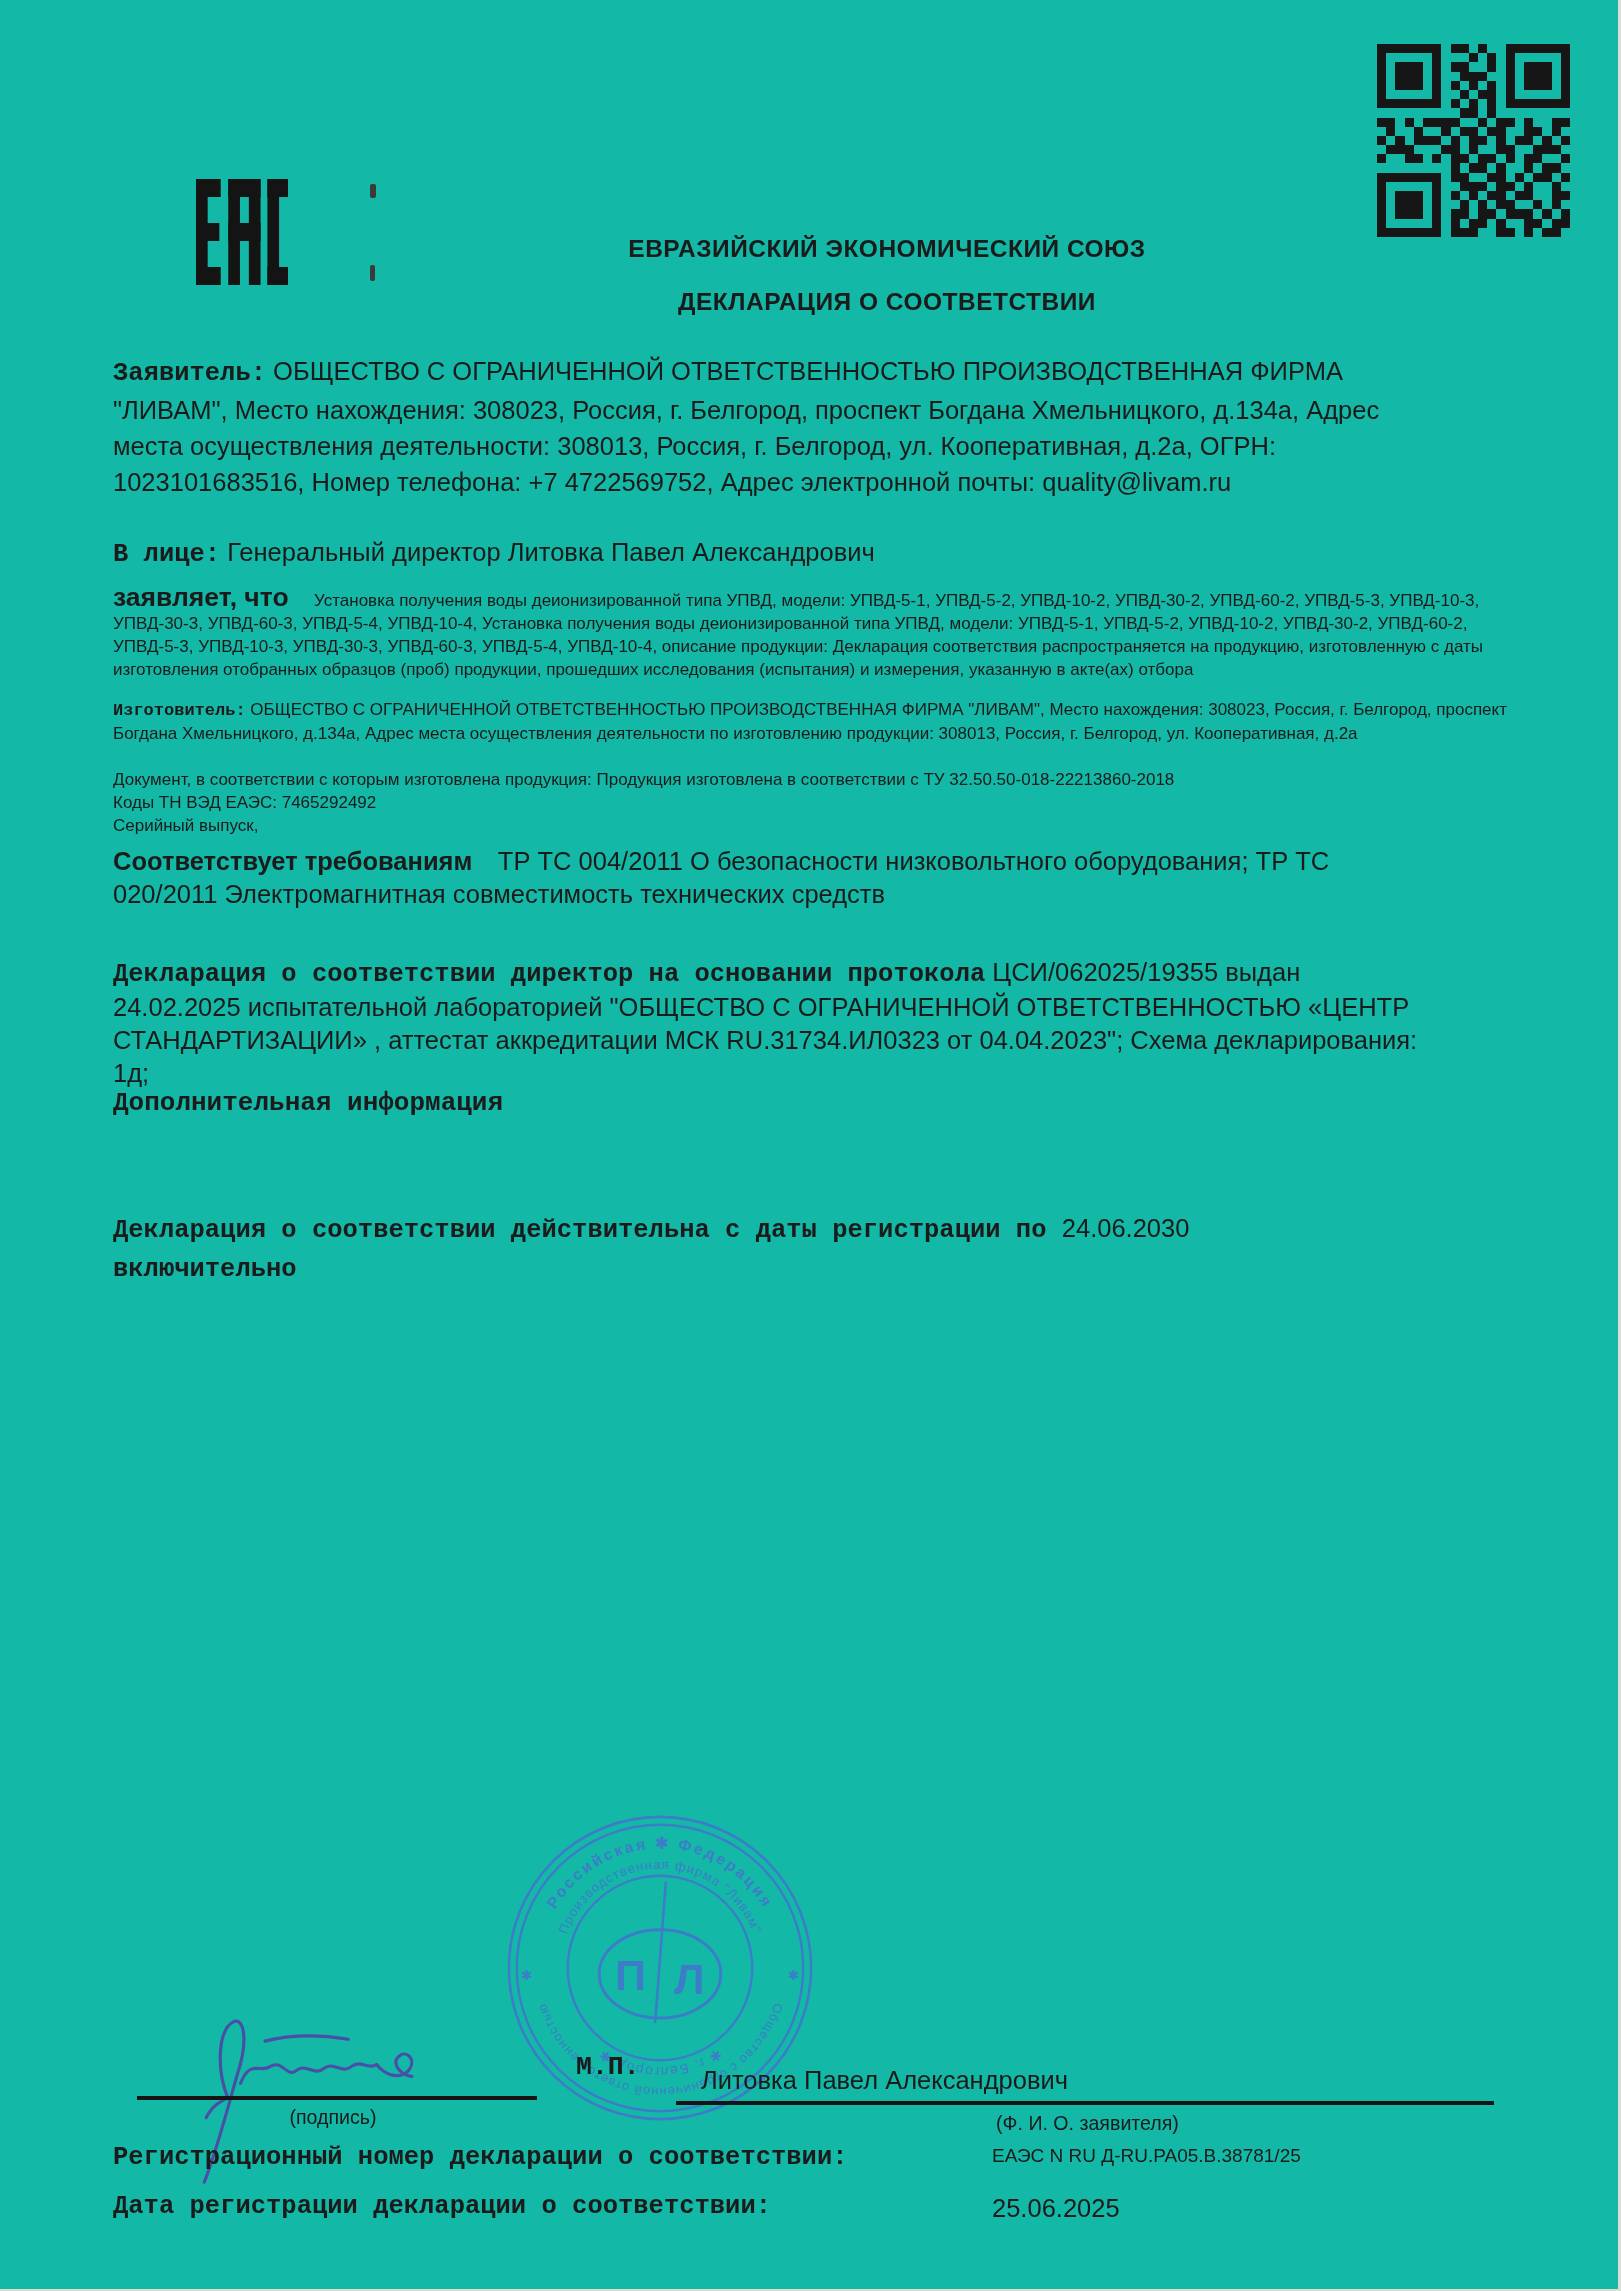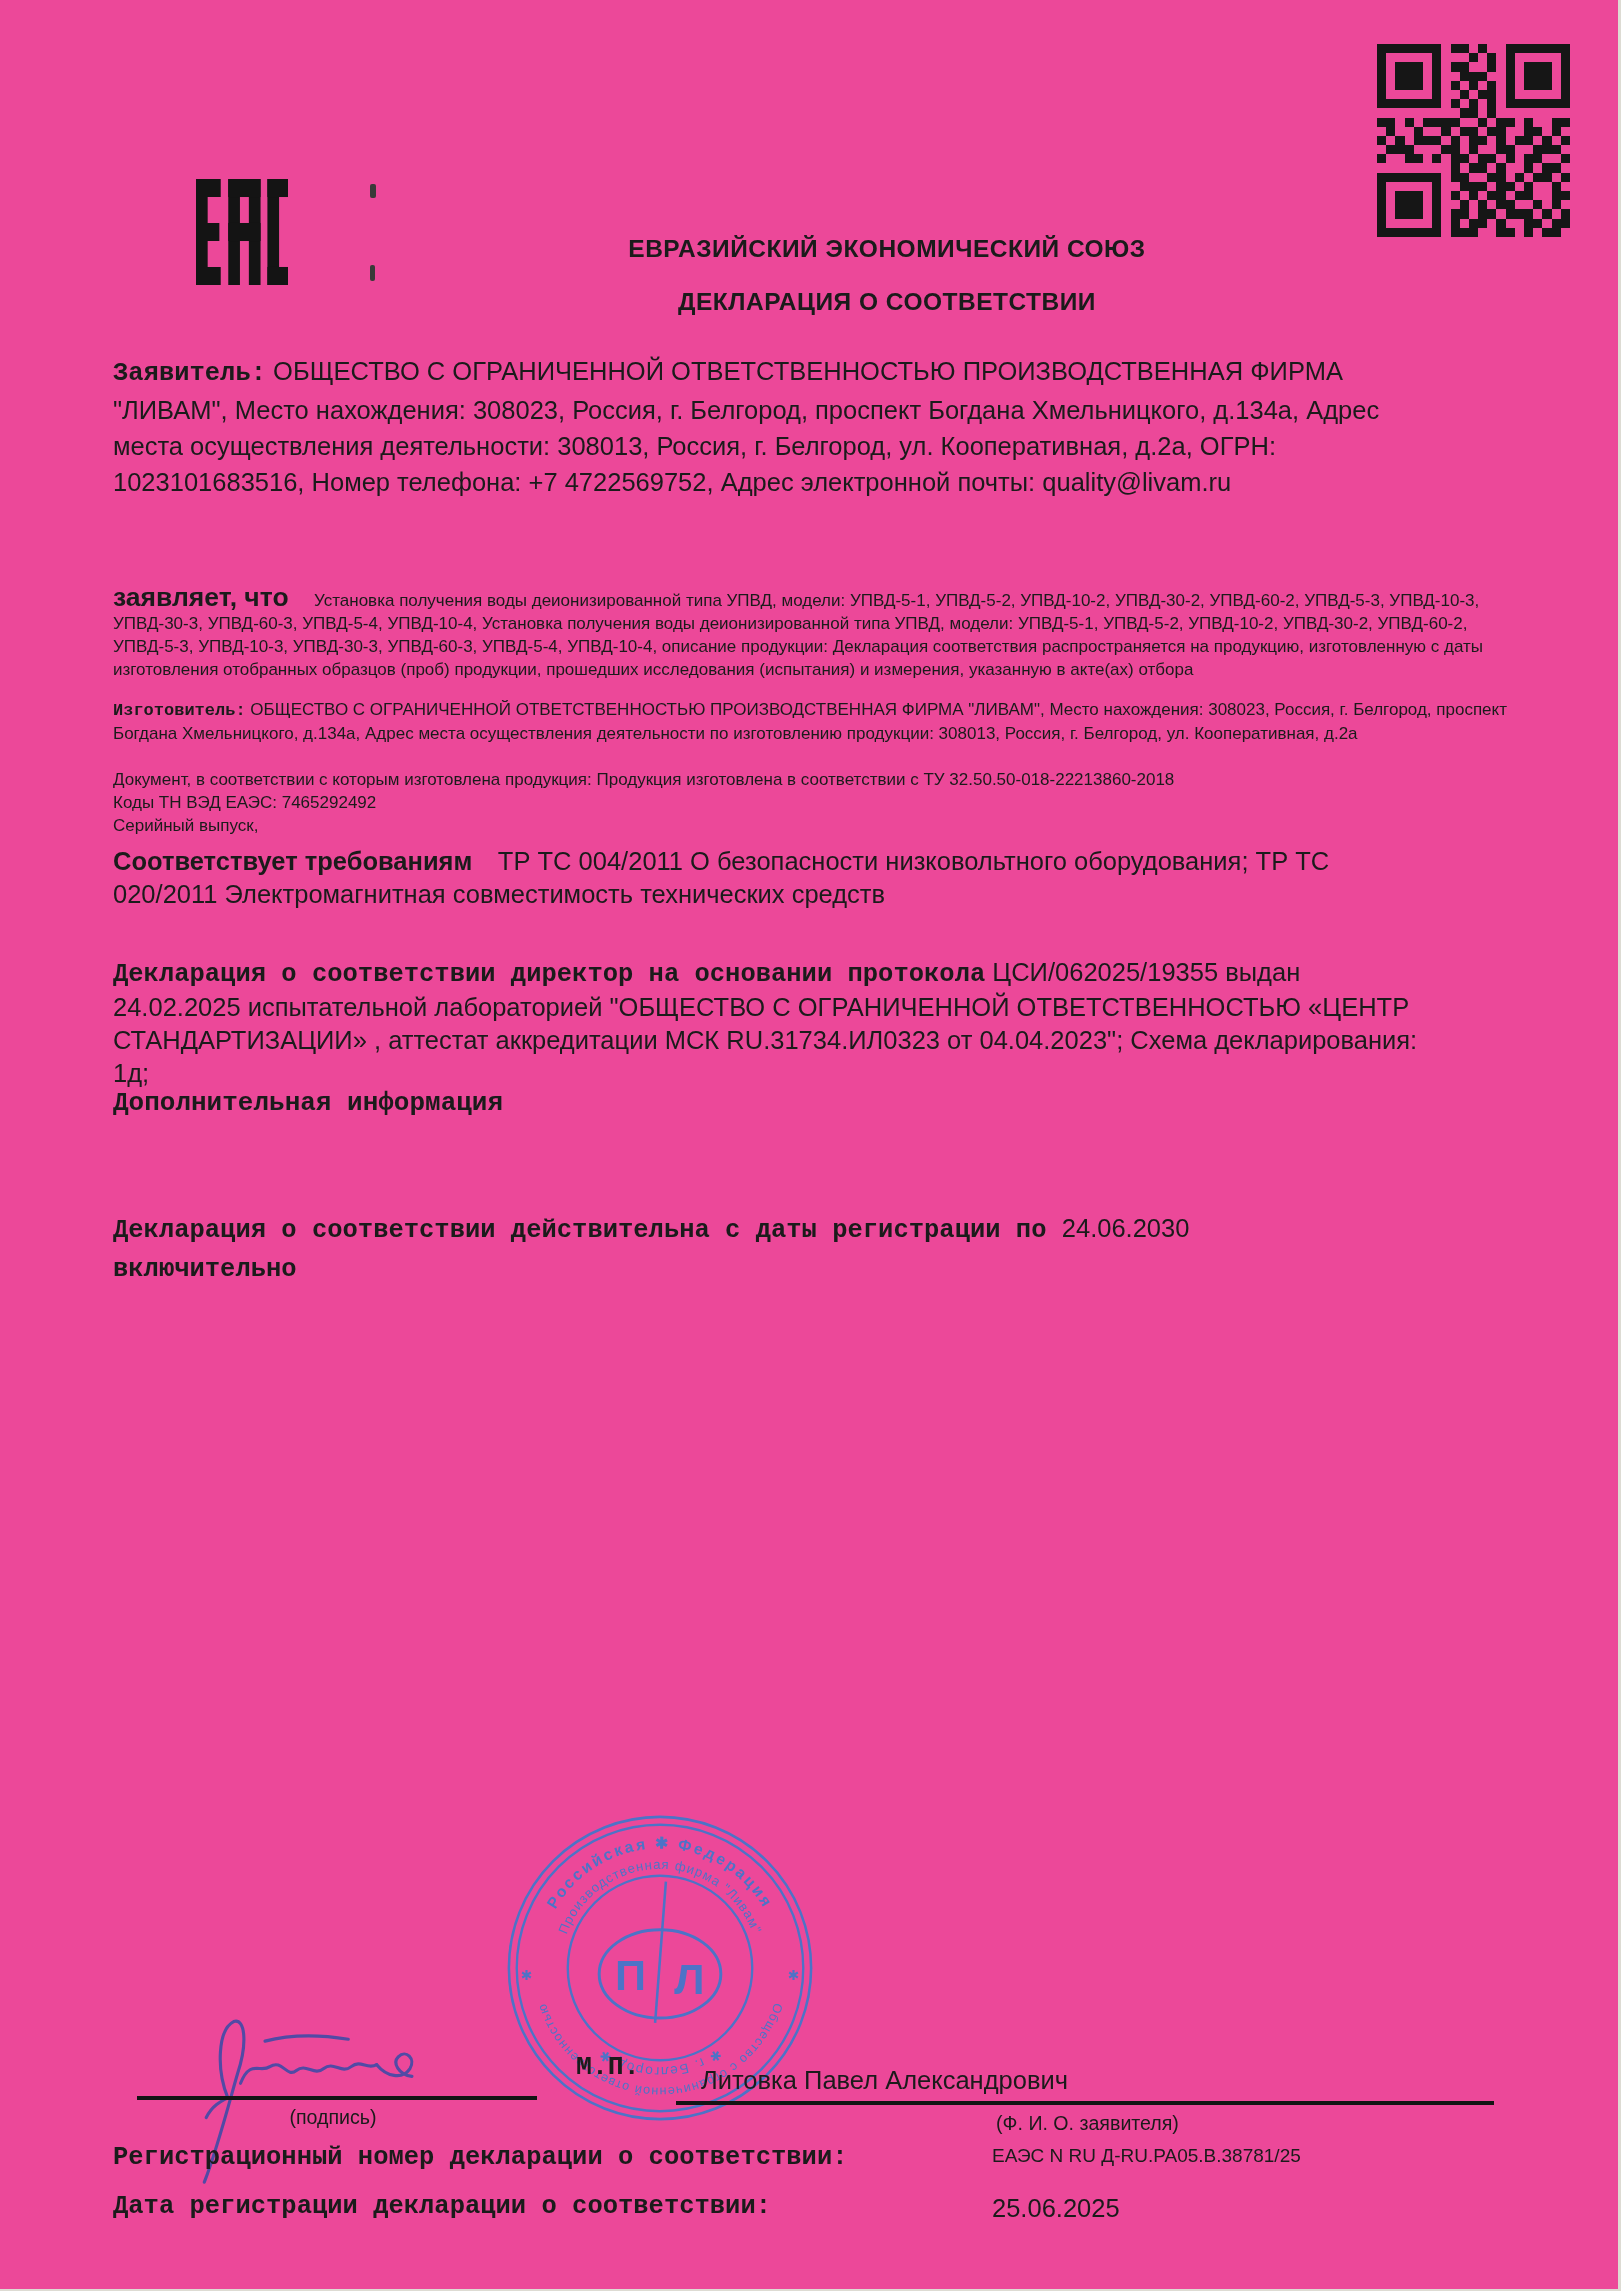--- a/index.html
+++ b/index.html
@@ -1,18 +1,18 @@
 <!DOCTYPE html>
 <html><head>
 <meta charset="utf-8">
 <style>
   html,body{margin:0;padding:0;background:#e8e8e4;}
   #doc{
     position:relative; width:1621px; height:2292px; margin:0 auto;
-    background:#ec4899; overflow:hidden;
+    background:#14b8a6; overflow:hidden;
     font-family:"Liberation Sans", sans-serif; color:#1b1b1b;
   }
   .abs{position:absolute;}
   .b{font-weight:bold;font-family:Liberation Mono, monospace;}
   .center{text-align:center;}
   .title{font-size:24.5px; font-weight:bold; letter-spacing:0.5px;}
   .body-lg{font-size:25.5px; line-height:36px;}
   .body-md{font-size:25.5px; line-height:33px;}
   .body-sm{font-size:17px; line-height:23px;}
   .caption{font-size:19.6px;}
@@ -490,20 +490,23 @@
       <div class="qm"></div>
     </div>
 
   <div class="abs title center" style="left:294px; top:235px; width:1186px;">ЕВРАЗИЙСКИЙ ЭКОНОМИЧЕСКИЙ СОЮЗ</div>
   <div class="abs title center" style="left:294px; top:288px; width:1186px;">ДЕКЛАРАЦИЯ О СООТВЕТСТВИИ</div>
 
   <div class="abs body-lg" style="left:113px; top:353px; width:1323px;">
     <span class="b">Заявитель:</span><span> ОБЩЕСТВО С ОГРАНИЧЕННОЙ ОТВЕТСТВЕННОСТЬЮ ПРОИЗВОДСТВЕННАЯ ФИРМА "ЛИВАМ", Место нахождения: 308023, Россия, г. Белгород, проспект Богдана Хмельницкого, д.134а, Адрес места осуществления деятельности: 308013, Россия, г. Белгород, ул. Кооперативная, д.2а, ОГРН: 1023101683516, Номер телефона: +7 4722569752, Адрес электронной почты: quality@livam.ru</span>
   </div>
 
+  <div class="abs body-lg" style="left:113px; top:534px; width:1372px;">
+    <span class="b">В лице:</span><span> Генеральный директор Литовка Павел Александрович</span>
+  </div>
 
   <div class="abs body-sm" style="left:113px; top:586px; width:1419px;">
     <span class="lbl-big">заявляет, что</span><span>Установка получения воды деионизированной типа УПВД, модели: УПВД-5-1, УПВД-5-2, УПВД-10-2, УПВД-30-2, УПВД-60-2, УПВД-5-3, УПВД-10-3, УПВД-30-3, УПВД-60-3, УПВД-5-4, УПВД-10-4, Установка получения воды деионизированной типа УПВД, модели: УПВД-5-1, УПВД-5-2, УПВД-10-2, УПВД-30-2, УПВД-60-2, УПВД-5-3, УПВД-10-3, УПВД-30-3, УПВД-60-3, УПВД-5-4, УПВД-10-4, описание продукции: Декларация соответствия распространяется на продукцию, изготовленную с даты изготовления отобранных образцов (проб) продукции, прошедших исследования (испытания) и измерения, указанную в акте(ах) отбора</span>
   </div>
 
   <div class="abs body-sm" style="left:113px; top:698px; width:1419px;">
     <span class="b">Изготовитель:</span><span> ОБЩЕСТВО С ОГРАНИЧЕННОЙ ОТВЕТСТВЕННОСТЬЮ ПРОИЗВОДСТВЕННАЯ ФИРМА "ЛИВАМ", Место нахождения: 308023, Россия, г. Белгород, проспект Богдана Хмельницкого, д.134а, Адрес места осуществления деятельности по изготовлению продукции: 308013, Россия, г. Белгород, ул. Кооперативная, д.2а</span>
   </div>
   <div class="abs body-sm" style="left:113px; top:768px; width:1419px;">Документ, в соответствии с которым изготовлена продукция: Продукция изготовлена в соответствии с ТУ 32.50.50-018-22213860-2018</div>
   <div class="abs body-sm" style="left:113px; top:791px; width:1419px;">Коды ТН ВЭД ЕАЭС: 7465292492</div>

